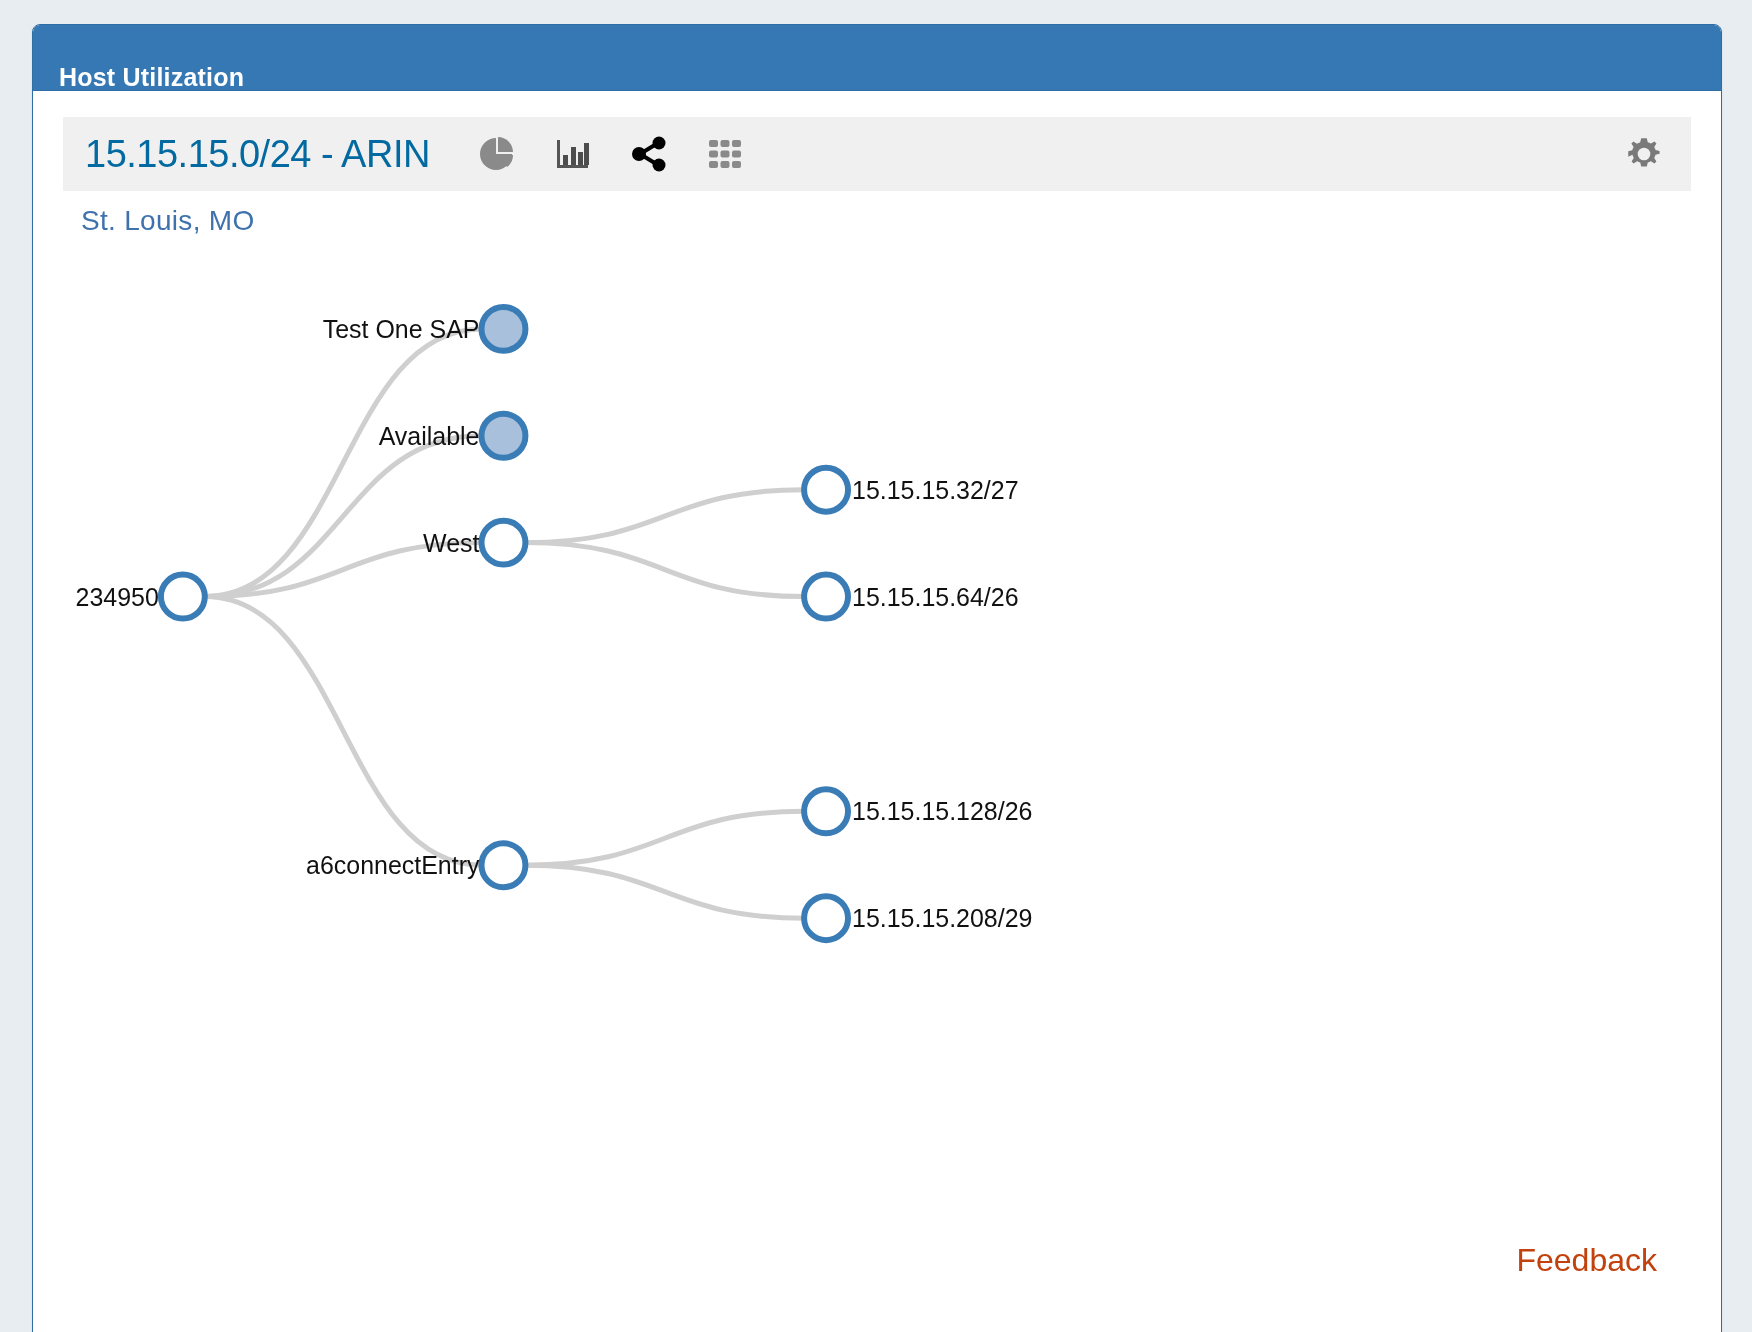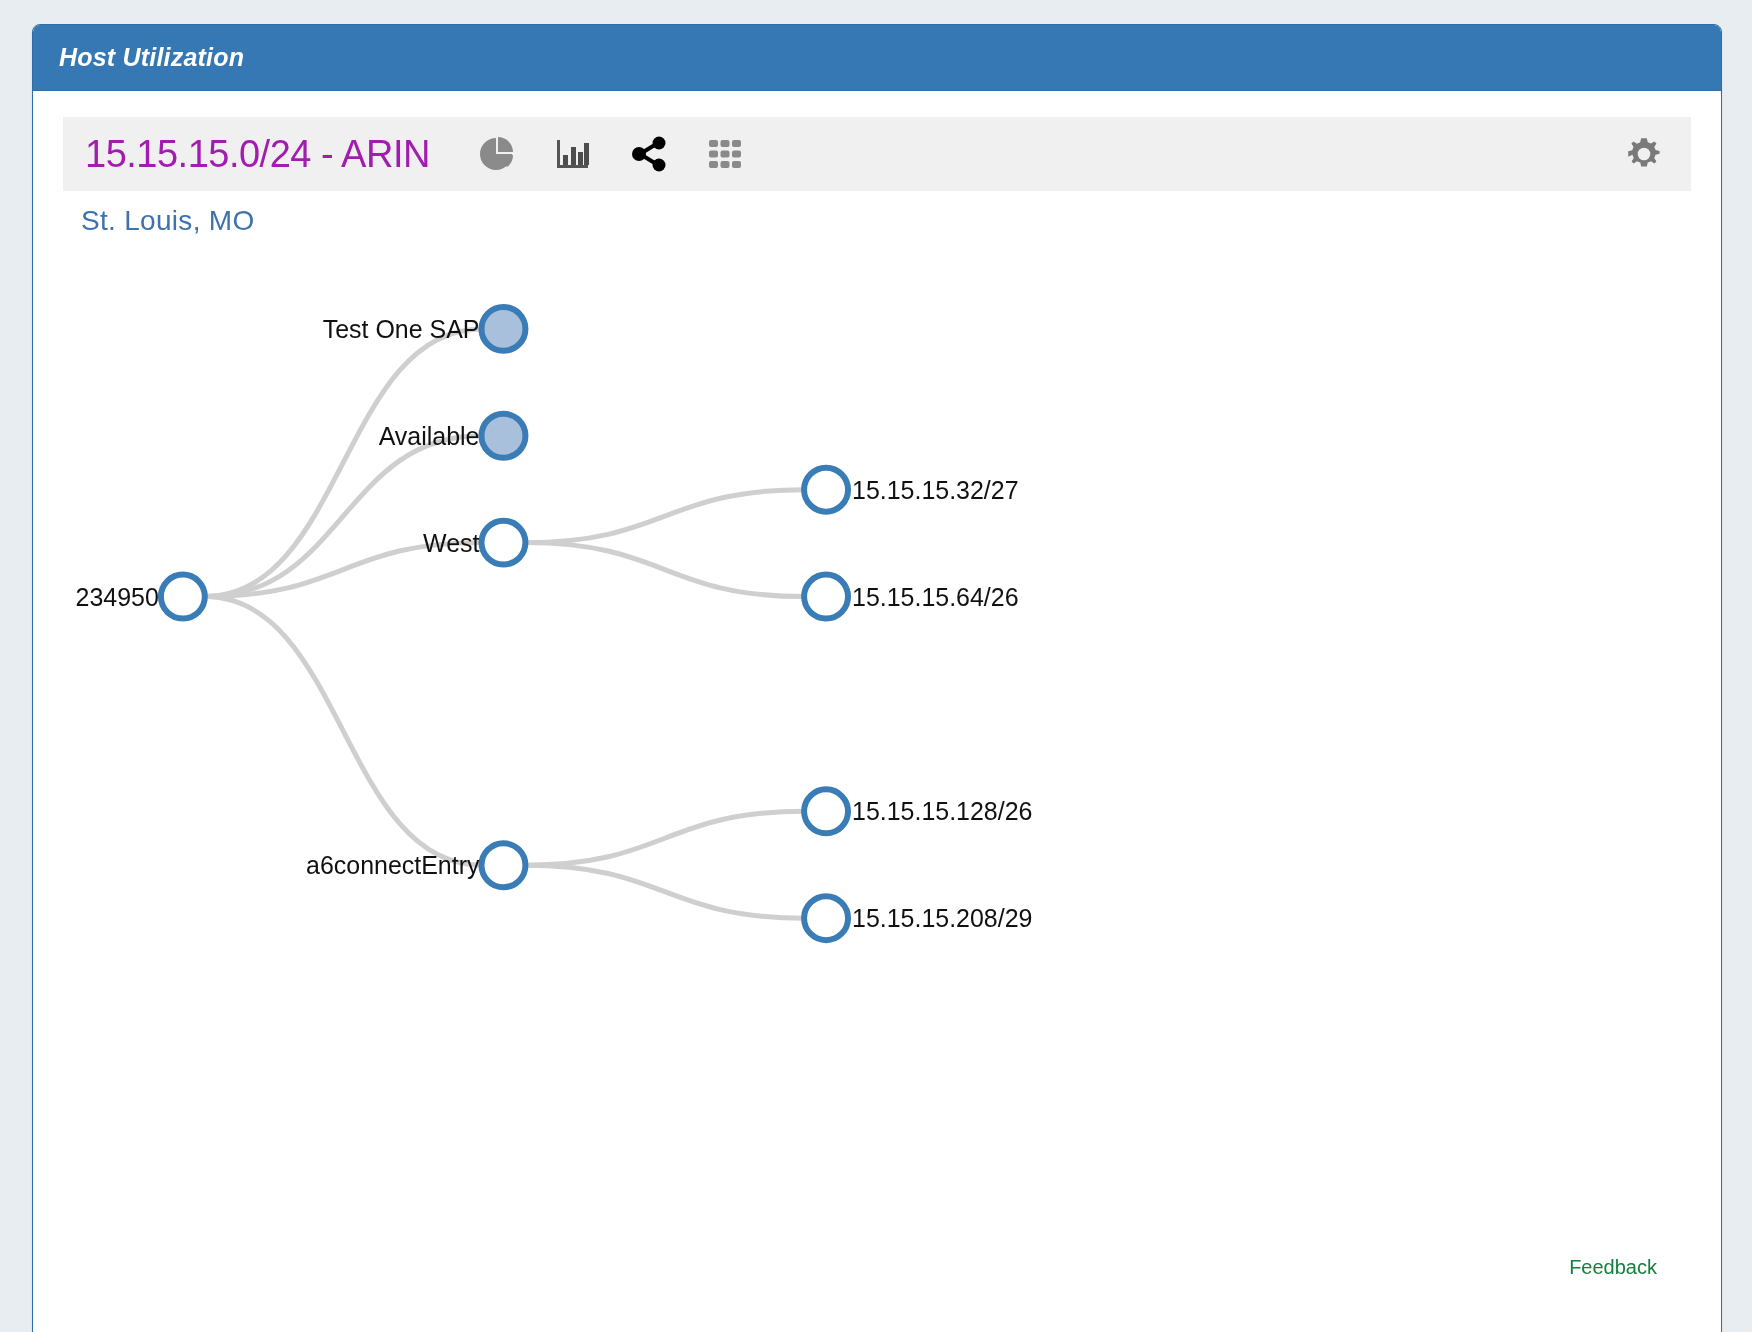--- a/index.html
+++ b/index.html
@@ -28,23 +28,22 @@
     border: 1px solid #2f6ea4;
     border-radius: 8px 8px 0 0;
     box-shadow: 0 1px 2px rgba(0,0,0,0.10);
     overflow: hidden;
   }
   .panel-header {
     height: 66px;
     background: #3578b3;
     border-bottom: 1px solid #2f6ea4;
     display: flex;
-    align-items: center;
+    align-items: flex-end;
     padding: 0 4px 0 26px;
-    font-style: italic;
   }
   .panel-title {
     color: #ffffff;
     font-size: 25px;
     font-weight: bold;
     letter-spacing: 0.2px;
     line-height: 1;
   }
   .panel-body {
     position: relative;
@@ -64,21 +63,21 @@
   .widget-toolbar {
     height: 74px;
     background: #f0f0f0;
     display: flex;
     align-items: center;
     padding: 0 26px 0 22px;
   }
   .widget-heading {
     font-size: 38px;
     font-weight: normal;
-    color: #a21caf;
+    color: #0369a1;
     letter-spacing: -0.5px;
     white-space: nowrap;
     margin-right: 46px;
     line-height: 1;
   }
   .icon-group {
     display: flex;
     align-items: center;
     gap: 34px;
   }
@@ -117,22 +116,22 @@
   .label-left  { text-anchor: end; }
 
   
   .feedback-row {
     position: absolute;
     right: 34px;
     bottom: 16px;
     text-align: right;
   }
   .feedback-link {
-    font-size: 20px;
-    color: #15803d;
+    font-size: 32px;
+    color: #c2410c;
     text-decoration: none;
     cursor: pointer;
   }
 </style>
 </head>
 <body>
 
 <div id="root">
 
   <div class="panel">

